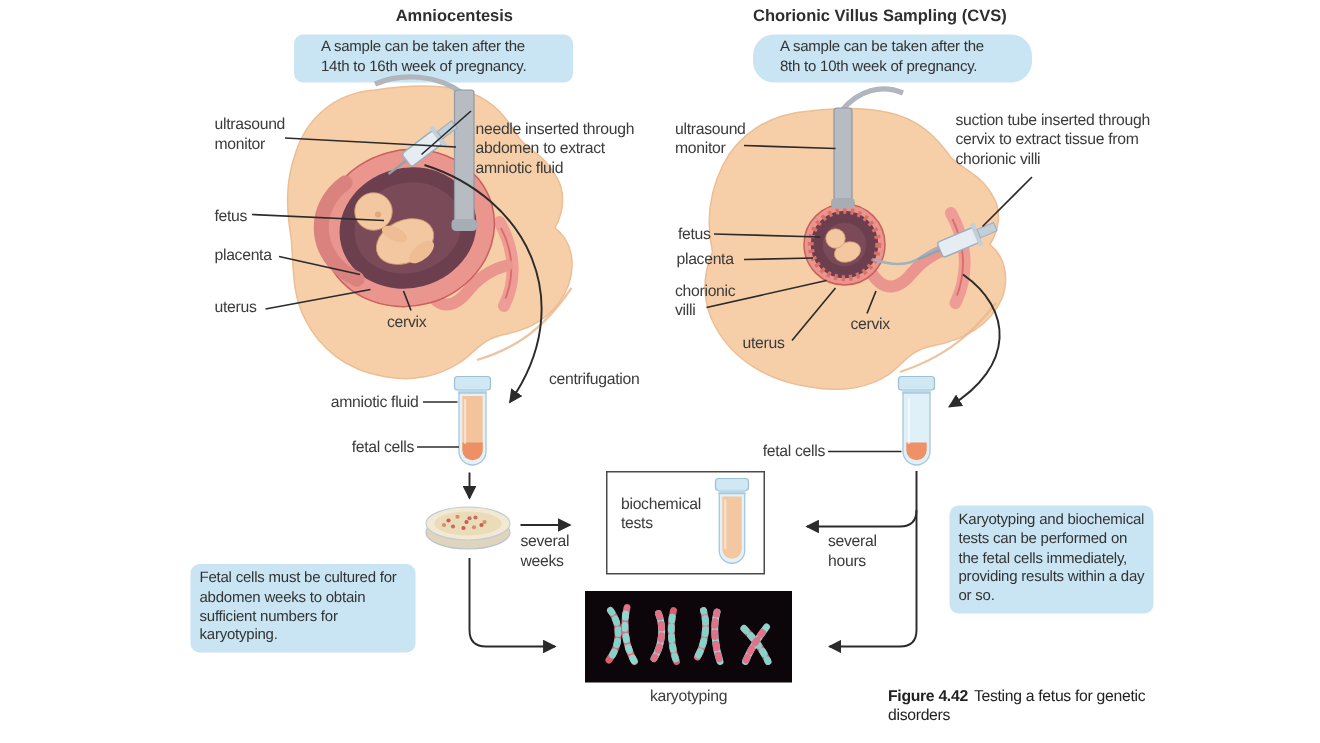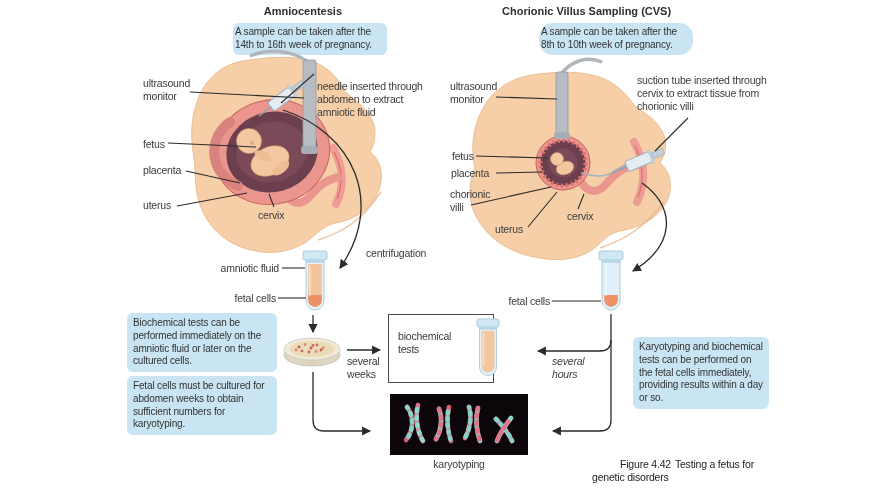--- a/index.html
+++ b/index.html
@@ -3,21 +3,21 @@
 <meta charset="utf-8">
 <style>
   html,body{margin:0;padding:0;background:#fff;}
   #stage{position:relative;width:880px;height:495px;background:#fff;overflow:hidden;
          font-family:"Liberation Sans",sans-serif;color:#3b3b3b;}
   svg#bg{position:absolute;left:0;top:0;z-index:2;pointer-events:none;}
   .label{position:absolute;font-size:10.5px;letter-spacing:-0.2px;line-height:13px;color:#3b3b3b;z-index:3;}
   .title{position:absolute;font-size:11px;font-weight:bold;color:#2e2e2e;z-index:3;}
   .callout{position:absolute;background:#c9e4f3;border-radius:6px;padding:4px 6px;
            font-size:10px;letter-spacing:-0.15px;line-height:12.8px;color:#333;z-index:1;}
-  .topnote{padding:3px 2px;margin-left:37px;}
+  .topnote{padding:3px 18px;}
   #t-amnio{left:196px;top:5px;width:146px;text-align:right;}
   #b-amnio-note{left:196px;top:23px;width:150px;}
   #t-cvs{left:502px;top:5px;white-space:nowrap;}
   #b-cvs-note{left:502px;top:23px;width:150px;border-radius:14px;}
   #l-um-left{left:143px;top:77px;width:64px;}
   #l-needle{left:317px;top:80px;width:122px;}
   #l-fetus-left{left:143px;top:138px;}
   #l-placenta-left{left:143px;top:164px;}
   #l-uterus-left{left:143px;top:199px;}
   #l-cervix-left{left:258px;top:209px;}
@@ -26,33 +26,33 @@
   #l-centrifugation{left:366px;top:247px;}
   #l-um-right{left:450px;top:80px;width:64px;}
   #l-suction{left:637px;top:74px;width:142px;}
   #l-fetus-right{left:452px;top:150px;}
   #l-placenta-right{left:451px;top:167px;}
   #l-villi{left:450px;top:188px;width:54px;}
   #l-uterus-right{left:495px;top:223px;}
   #l-cervix-right{left:567px;top:210px;}
   #l-fcells-right{left:498px;top:295px;width:52px;text-align:right;}
   #l-sweeks{left:347px;top:355px;width:50px;}
-  #l-shours{left:552px;top:355px;width:50px;font-style:italic;}
+  #l-shours{left:552px;top:355px;width:50px;}
   #b-bio1{left:127px;top:313px;width:138px;}
   #b-bio2{left:127px;top:376px;width:138px;}
   #b-results{left:633px;top:337px;width:124px;}
-  #biochem-box{position:absolute;left:388px;top:314px;width:106px;height:69px;
+  #biochem-box{position:absolute;left:404px;top:314px;width:106px;height:69px;
                background:#fff;border:1.2px solid #4a4a4a;z-index:1;box-sizing:border-box;}
   #biochem-label{position:absolute;left:9px;top:15px;width:62px;font-size:10.5px;
                  letter-spacing:-0.2px;line-height:13px;color:#3b3b3b;}
   #karyo-box{position:absolute;left:390px;top:394px;width:138px;height:61px;background:#0c060a;z-index:1;}
   #karyo-box svg{display:block;}
   #l-karyotyping{left:390px;top:458px;width:138px;text-align:center;}
   #caption{left:592px;top:458px;width:172px;font-size:10.5px;line-height:13px;color:#222;}
-  .cap-label{font-weight:normal;margin-right:4px;margin-left:28px;}
+  .cap-label{font-weight:bold;margin-right:4px;}
 </style>
 </head>
 <body>
 
 <div id="stage">
 
   <svg id="bg" width="880" height="495" viewBox="0 0 880 495">
     <defs>
       <marker id="ah" viewBox="0 0 8 8" refX="7" refY="4" markerWidth="7" markerHeight="7" orient="auto">
         <path d="M0,0 L8,4 L0,8 z" fill="#2b2b2b"></path>
@@ -204,21 +204,20 @@
   <div class="label" id="l-placenta-right">placenta</div>
   <div class="label" id="l-villi">chorionic villi</div>
   <div class="label" id="l-uterus-right">uterus</div>
   <div class="label" id="l-cervix-right">cervix</div>
   <div class="label" id="l-fcells-right">fetal cells</div>
 
   <div class="label" id="l-centrifugation">centrifugation</div>
   <div class="label" id="l-sweeks">several weeks</div>
   <div class="label" id="l-shours">several hours</div>
 
-  <div class="callout" id="b-bio1">Biochemical tests can be performed immediately on the amniotic fluid or later on the cultured cells.</div>
   <div class="callout" id="b-bio2">Fetal cells must be cultured for abdomen weeks to obtain sufficient numbers for karyotyping.</div>
   <div class="callout" id="b-results">Karyotyping and biochemical tests can be performed on the fetal cells immediately, providing results within a day or so.</div>
 
   <div id="biochem-box">
     <div id="biochem-label">biochemical tests</div>
   </div>
 
   <div id="karyo-box">
     <svg width="138" height="61" viewBox="0 0 138 61">
       <g fill="none" stroke-linecap="round" stroke-width="4.6">

